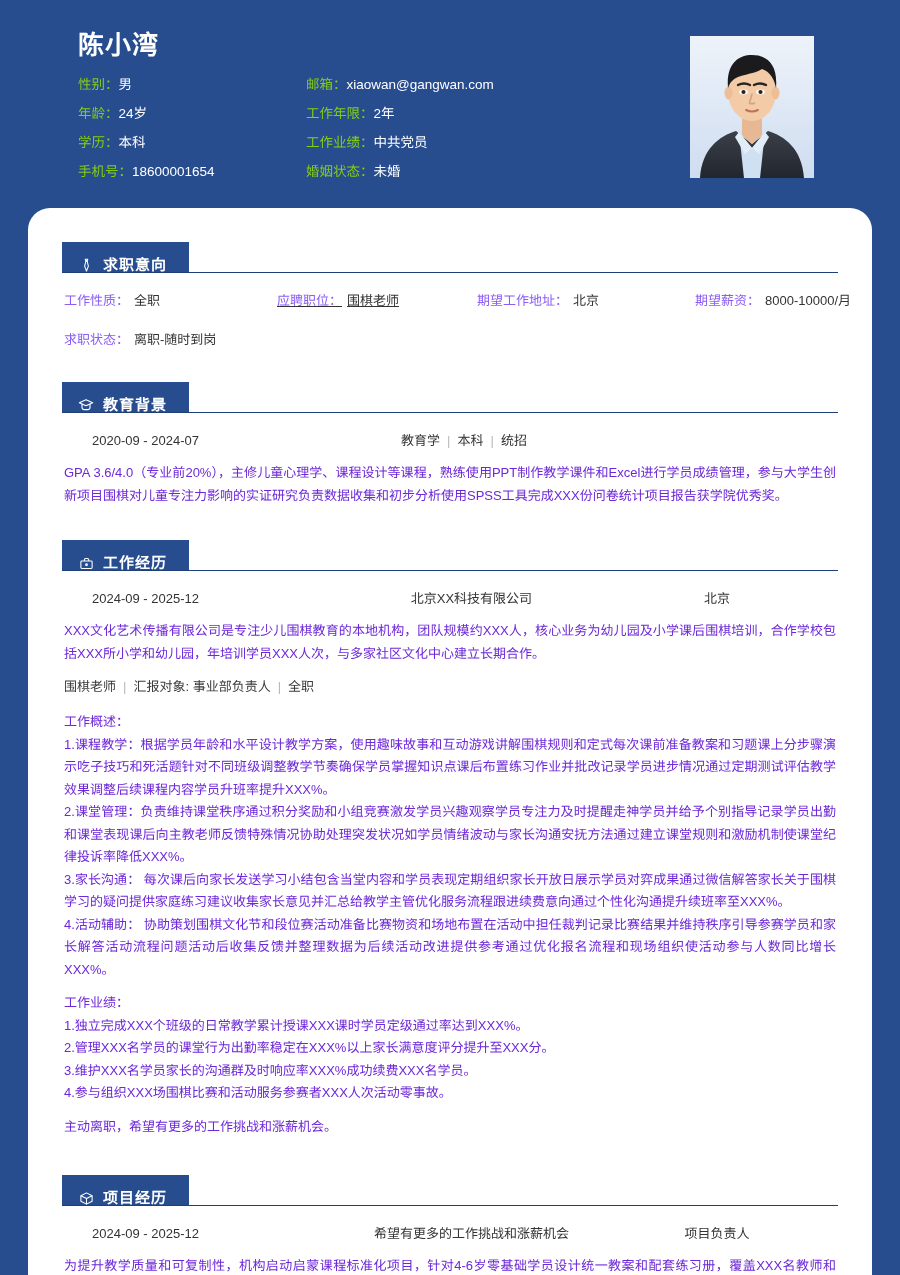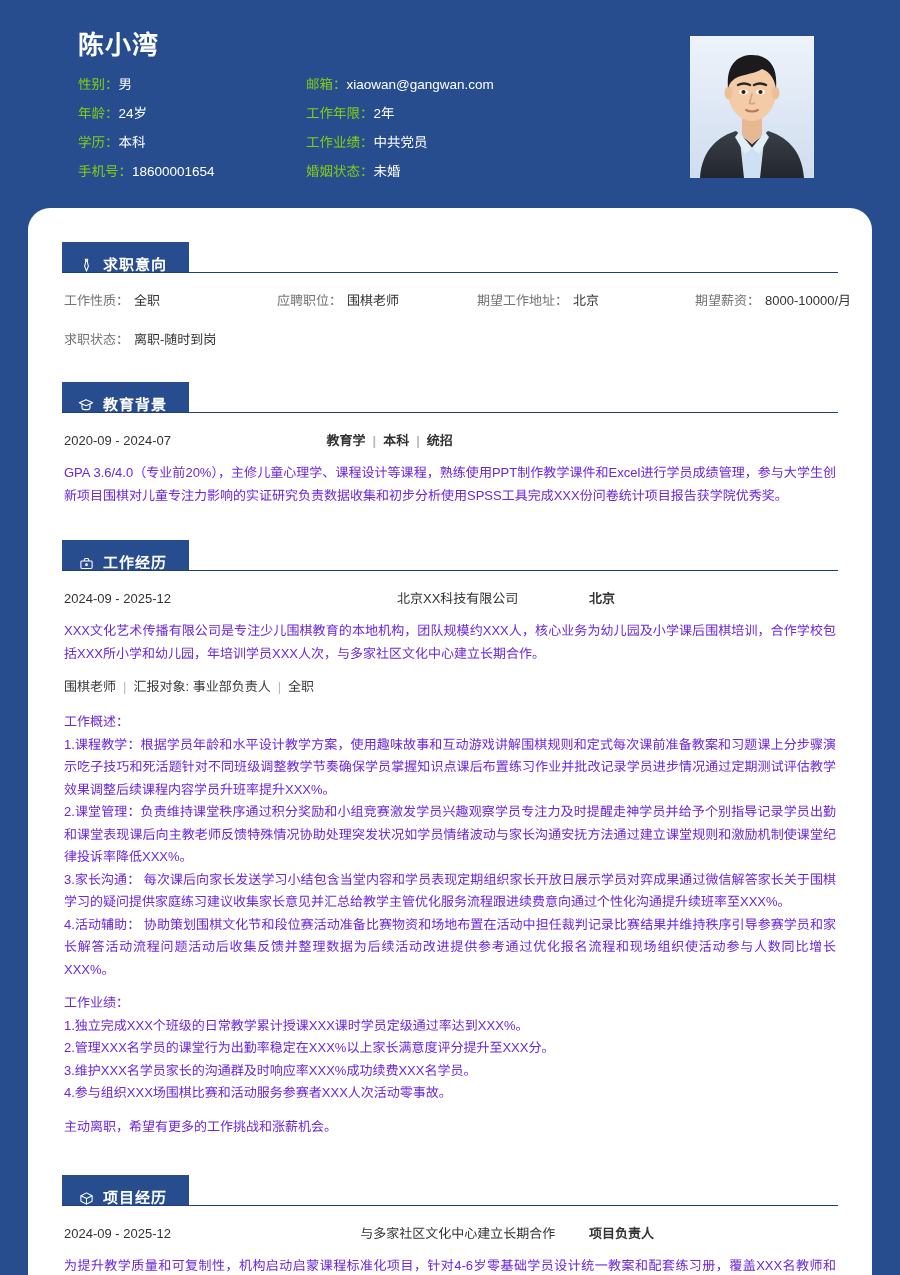--- a/index.html
+++ b/index.html
@@ -120,38 +120,39 @@
   .intent-row {
     display: flex;
     font-size: 13px;
     color: #333;
     line-height: 22px;
     margin-bottom: 17px;
     white-space: nowrap;
   }
   .intent-cell { flex: 0 0 auto; }
   .intent-cell.c1 { width: 213px; }
-  .intent-cell.c2 { width: 200px; }
+  .intent-cell.c2 { width: 200px; text-decoration: underline; }
   .intent-cell.c3 { width: 218px; }
   .intent-cell.c4 { width: auto; }
-  .intent-cell .lbl { color: #737373; text-align: right; }
+  .intent-cell .lbl { color: #8b5cf6; text-align: right; }
   .intent-cell .val { color: #333; margin-left: 5px; }
 
   
   .entry-head {
     display: flex;
     align-items: baseline;
     font-size: 13px;
     color: #333;
     line-height: 22px;
     margin-bottom: 10px;
+    margin-left: 28px;
   }
   .entry-date { width: 34%; text-align: left; }
   .entry-mid  { width: 34%; text-align: center; }
-  .entry-right{ width: 32%; text-align: left; font-weight: bold; }
+  .entry-right{ width: 32%; text-align: center; }
   .entry-right .sep { color: #b9b9b9; margin: 0 7px; }
 
   .entry-desc {
     font-size: 13px;
     line-height: 22.5px;
     color: #6d28d9;
     text-align: justify;
     margin: 0 0 11px 0;
     white-space: pre-line;
   }
@@ -332,20 +333,20 @@
             <path d="M3 7.6 12 12l9-4.4"></path>
             <path d="M12 12v9"></path>
           </svg>
         </span>
         <span class="sec-title">项目经历</span>
       </div>
     </div>
     <div class="sec-body">
       <div class="entry-head">
         <div class="entry-date">2024-09 - 2025-12</div>
-        <div class="entry-mid">与多家社区文化中心建立长期合作</div>
+        <div class="entry-mid">希望有更多的工作挑战和涨薪机会</div>
         <div class="entry-right">项目负责人</div>
       </div>
       <p class="entry-desc">为提升教学质量和可复制性，机构启动启蒙课程标准化项目，针对4-6岁零基础学员设计统一教案和配套练习册，覆盖XXX名教师和XXX名学员，旨在缩短新教师培训周期并提高学员兴趣留存率。</p>
     </div>
   </div>
 
 </div>
 
 </body></html>

